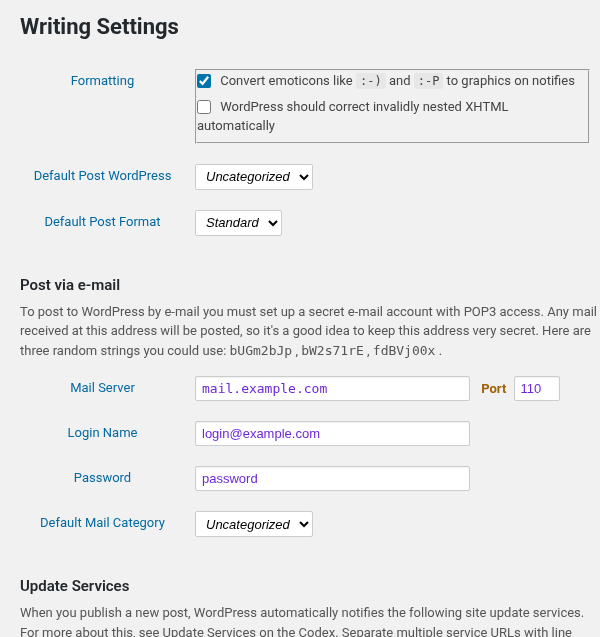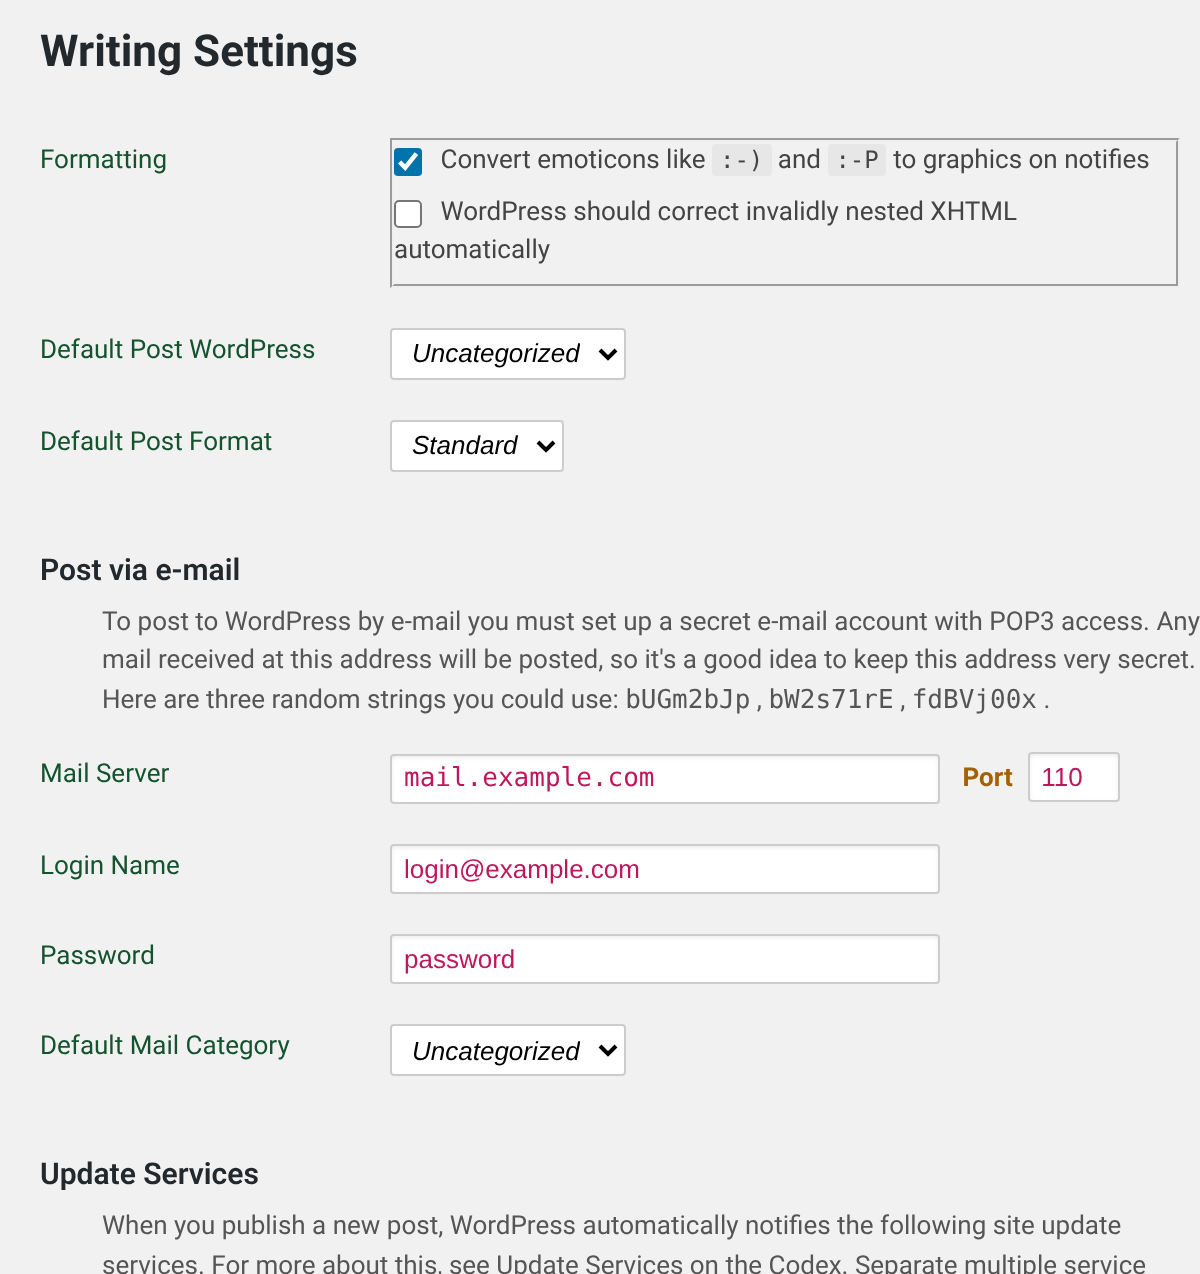--- a/index.html
+++ b/index.html
@@ -25,25 +25,25 @@
       font-size: 15px;
       font-weight: 600;
       color: #23282d;
       margin: 30px 0 8px 0;
     }
     .form-table {
       width: 100%;
       border-collapse: collapse;
     }
     .form-table th {
-      text-align: left;
+      text-align: center;
       vertical-align: top;
       font-weight: 400;
       font-size: 13px;
-      color: #14532d;
+      color: #0369a1;
       width: 175px;
       padding: 14px 10px 14px 0;
     }
     .form-table td {
       padding: 10px 10px 10px 0;
       vertical-align: middle;
       font-size: 13px;
     }
     fieldset label {
       display: block;
@@ -73,21 +73,21 @@
       border: 1px solid #ccc;
       border-radius: 2px;
       font-style: italic;
     }
     input[type="text"], textarea {
       font-size: 13px;
       padding: 4px 6px;
       background: #fff;
       border: 1px solid #ccc;
       box-shadow: inset 0 1px 2px rgba(0,0,0,.07);
-      color: #be185d;
+      color: #6d28d9;
       border-radius: 2px;
     }
     input.regular-text {
       width: 275px;
     }
     .mailserver-row input.server {
       width: 275px;
       font-family: Consolas, Monaco, monospace;
     }
     .mailserver-row label.port-label {
@@ -96,21 +96,20 @@
       font-weight: bold;
     }
     .mailserver-row input.port {
       width: 46px;
     }
     .desc {
       color: #555;
       margin-bottom: 6px;
       line-height: 1.5;
       font-size: 13px;
-      margin-left: 31px;
     }
     .code-text {
       font-family: Consolas, Monaco, monospace;
     }
   </style>
 </head>
 <body>
 
 <h1>Writing Settings</h1>
 

